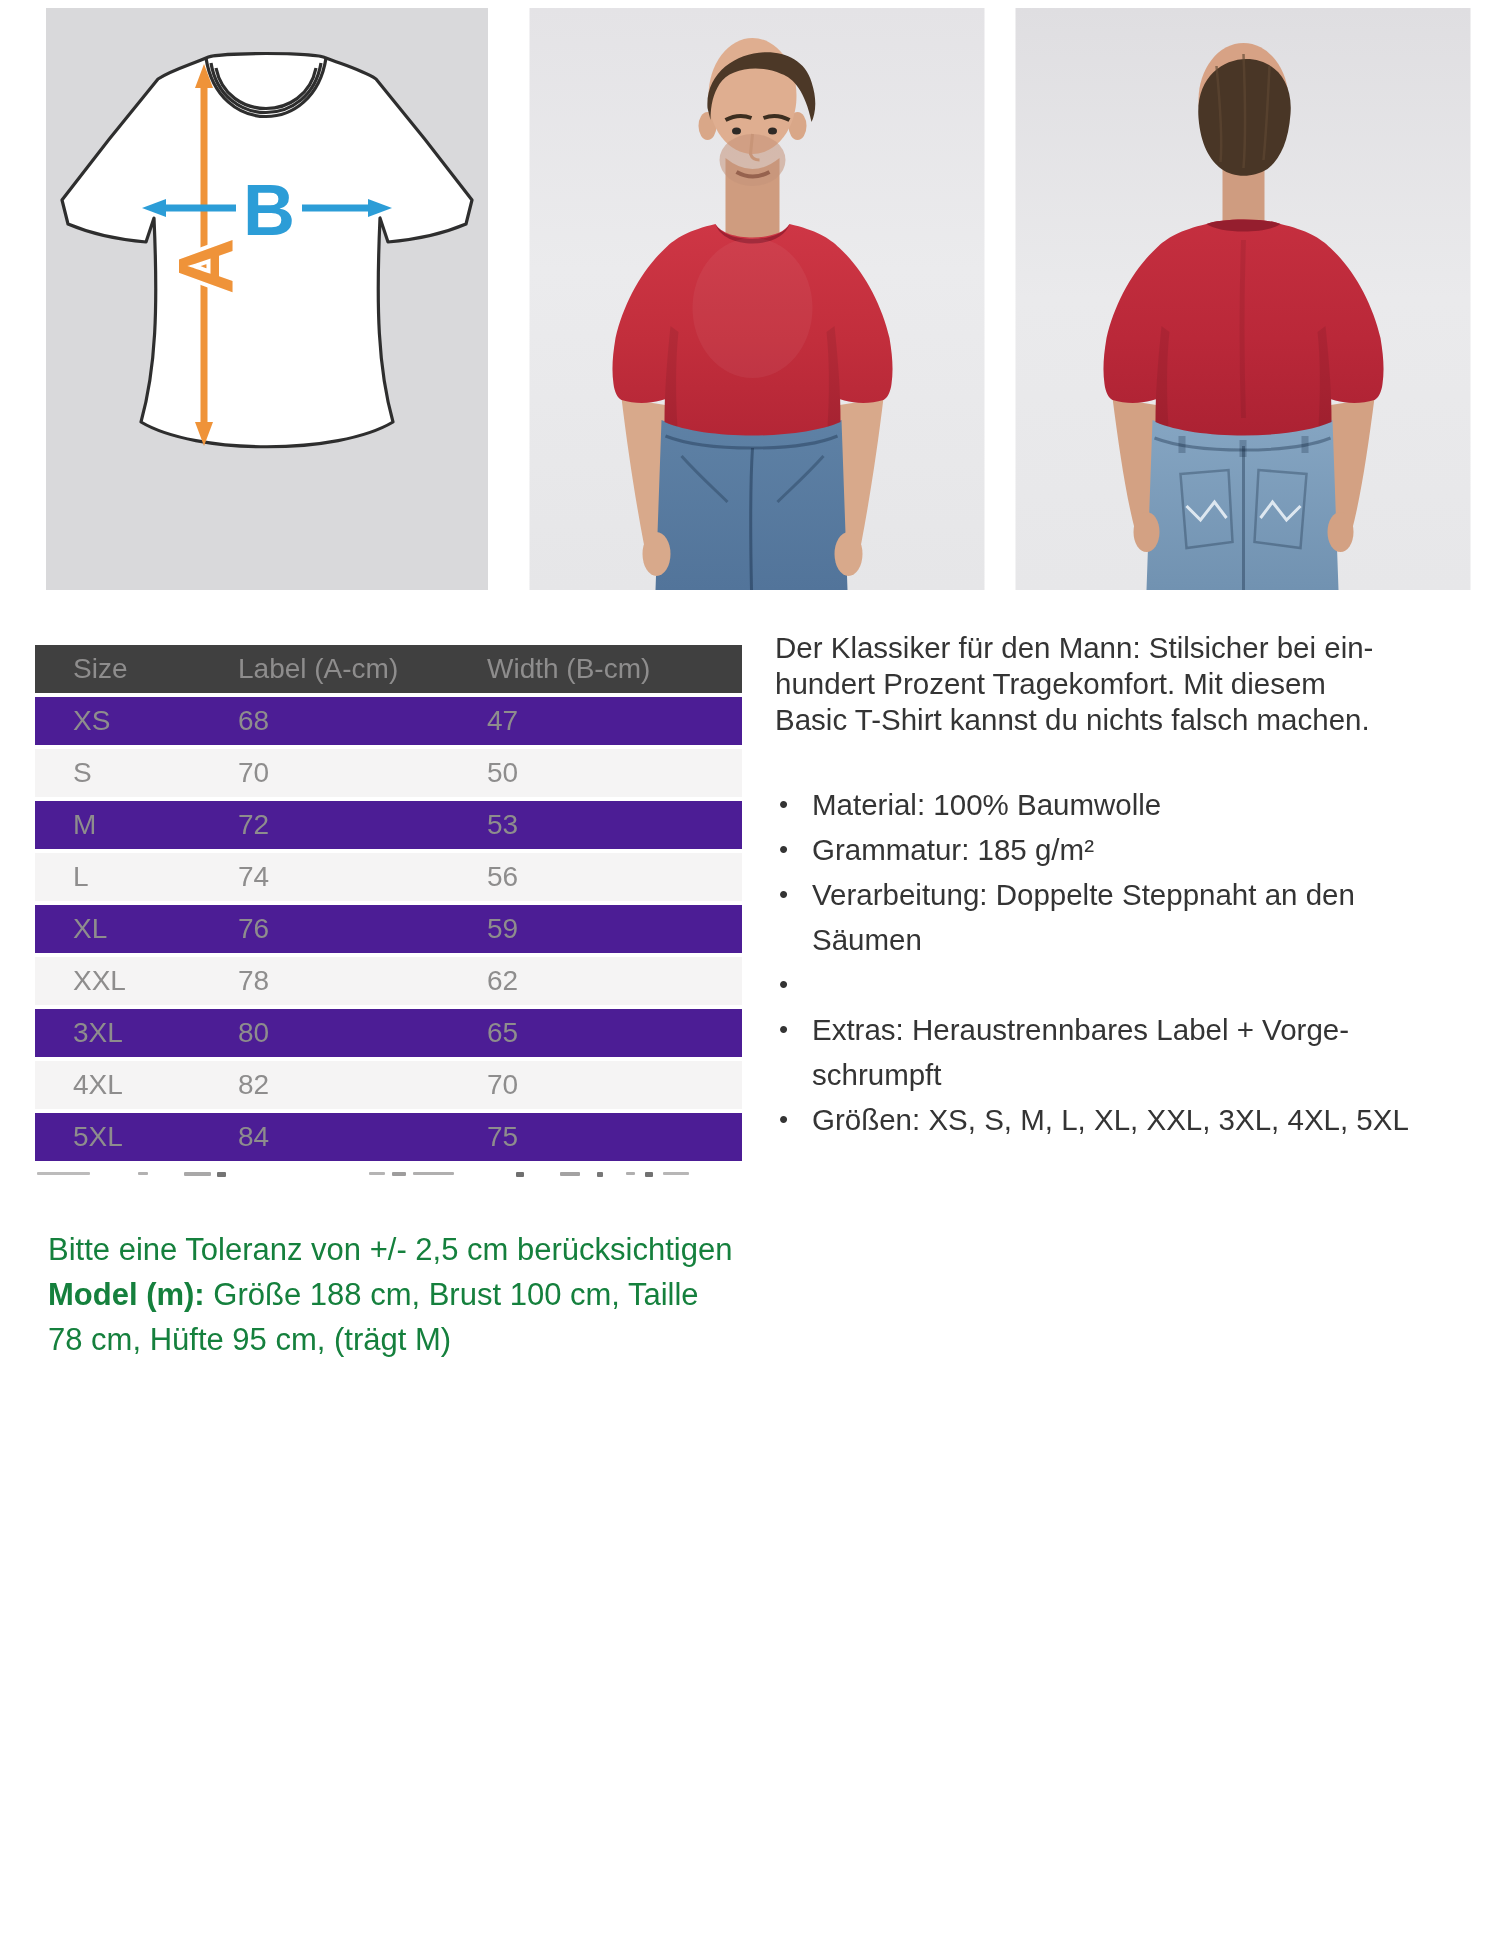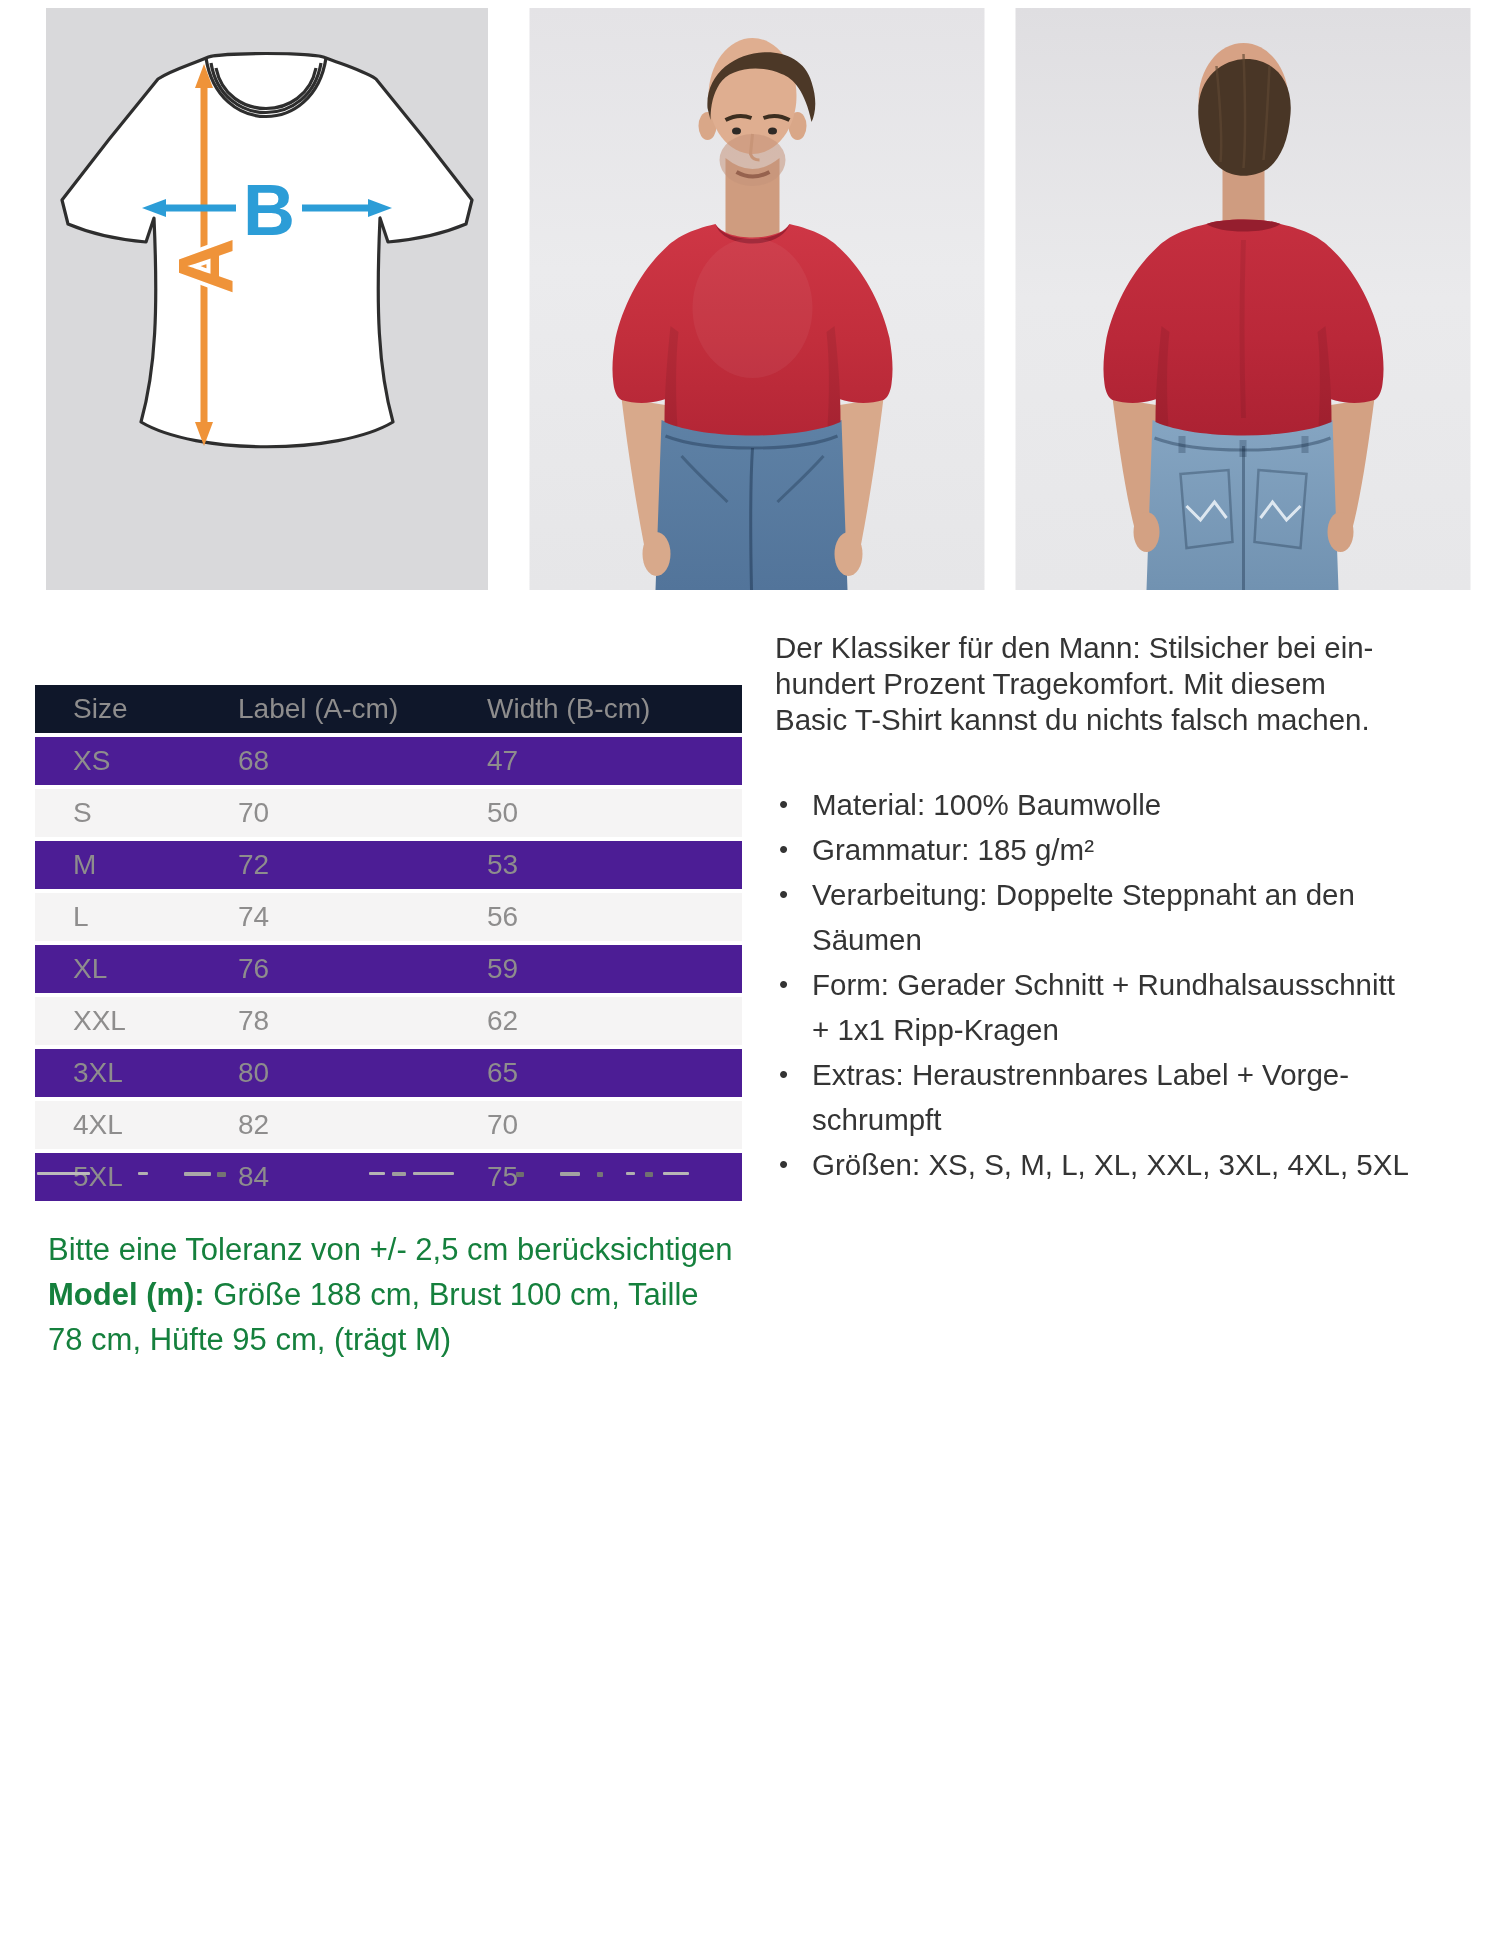--- a/index.html
+++ b/index.html
@@ -16,21 +16,21 @@
   svg text{font-family:"Liberation Sans",sans-serif;}
   .label-a{font-size:78px;font-weight:bold;fill:#ef9339;stroke:#ffffff;stroke-width:8px;paint-order:stroke;}
   .label-b{font-size:72px;font-weight:bold;fill:#2c9dd7;}
 
   
   .size-table{position:absolute;left:35px;top:645px;width:707px;}
   .t-row{height:48px;margin-bottom:4px;display:grid;
          grid-template-columns:165px 249px auto;align-items:center;
          padding-left:38px;box-sizing:border-box;
          font-size:28px;color:#8e8d8d;}
-  .t-head{background:#0f172a;margin-top:40px;}
+  .t-head{background:#404040;}
   .t-row.dark{background:#4c1d95;}
   .t-row.light{background:#f5f4f4;}
 
   
   .clipped{position:absolute;left:35px;top:1172px;width:707px;height:6px;}
   .clipped i{position:absolute;top:0;display:block;border-radius:1px;}
 
   
   .notes{position:absolute;left:48px;top:1227px;font-size:31px;line-height:45px;
          color:#15803d;white-space:nowrap;}
@@ -305,22 +305,20 @@
       <span class="dot">•</span>
       <span class="btext">Grammatur: 185 g/m²</span>
     </li>
         <li>
       <span class="dot">•</span>
       <span class="btext">Verarbeitung: Doppelte Steppnaht an den
 Säumen</span>
     </li>
         <li>
       <span class="dot">•</span>
-      <span class="btext">Form: Gerader Schnitt + Rundhalsausschnitt
-+ 1x1 Ripp-Kragen</span>
     </li>
         <li>
       <span class="dot">•</span>
       <span class="btext">Extras: Heraustrennbares Label + Vorge-
 schrumpft</span>
     </li>
         <li>
       <span class="dot">•</span>
       <span class="btext">Größen: XS, S, M, L, XL, XXL, 3XL, 4XL, 5XL</span>
     </li>

